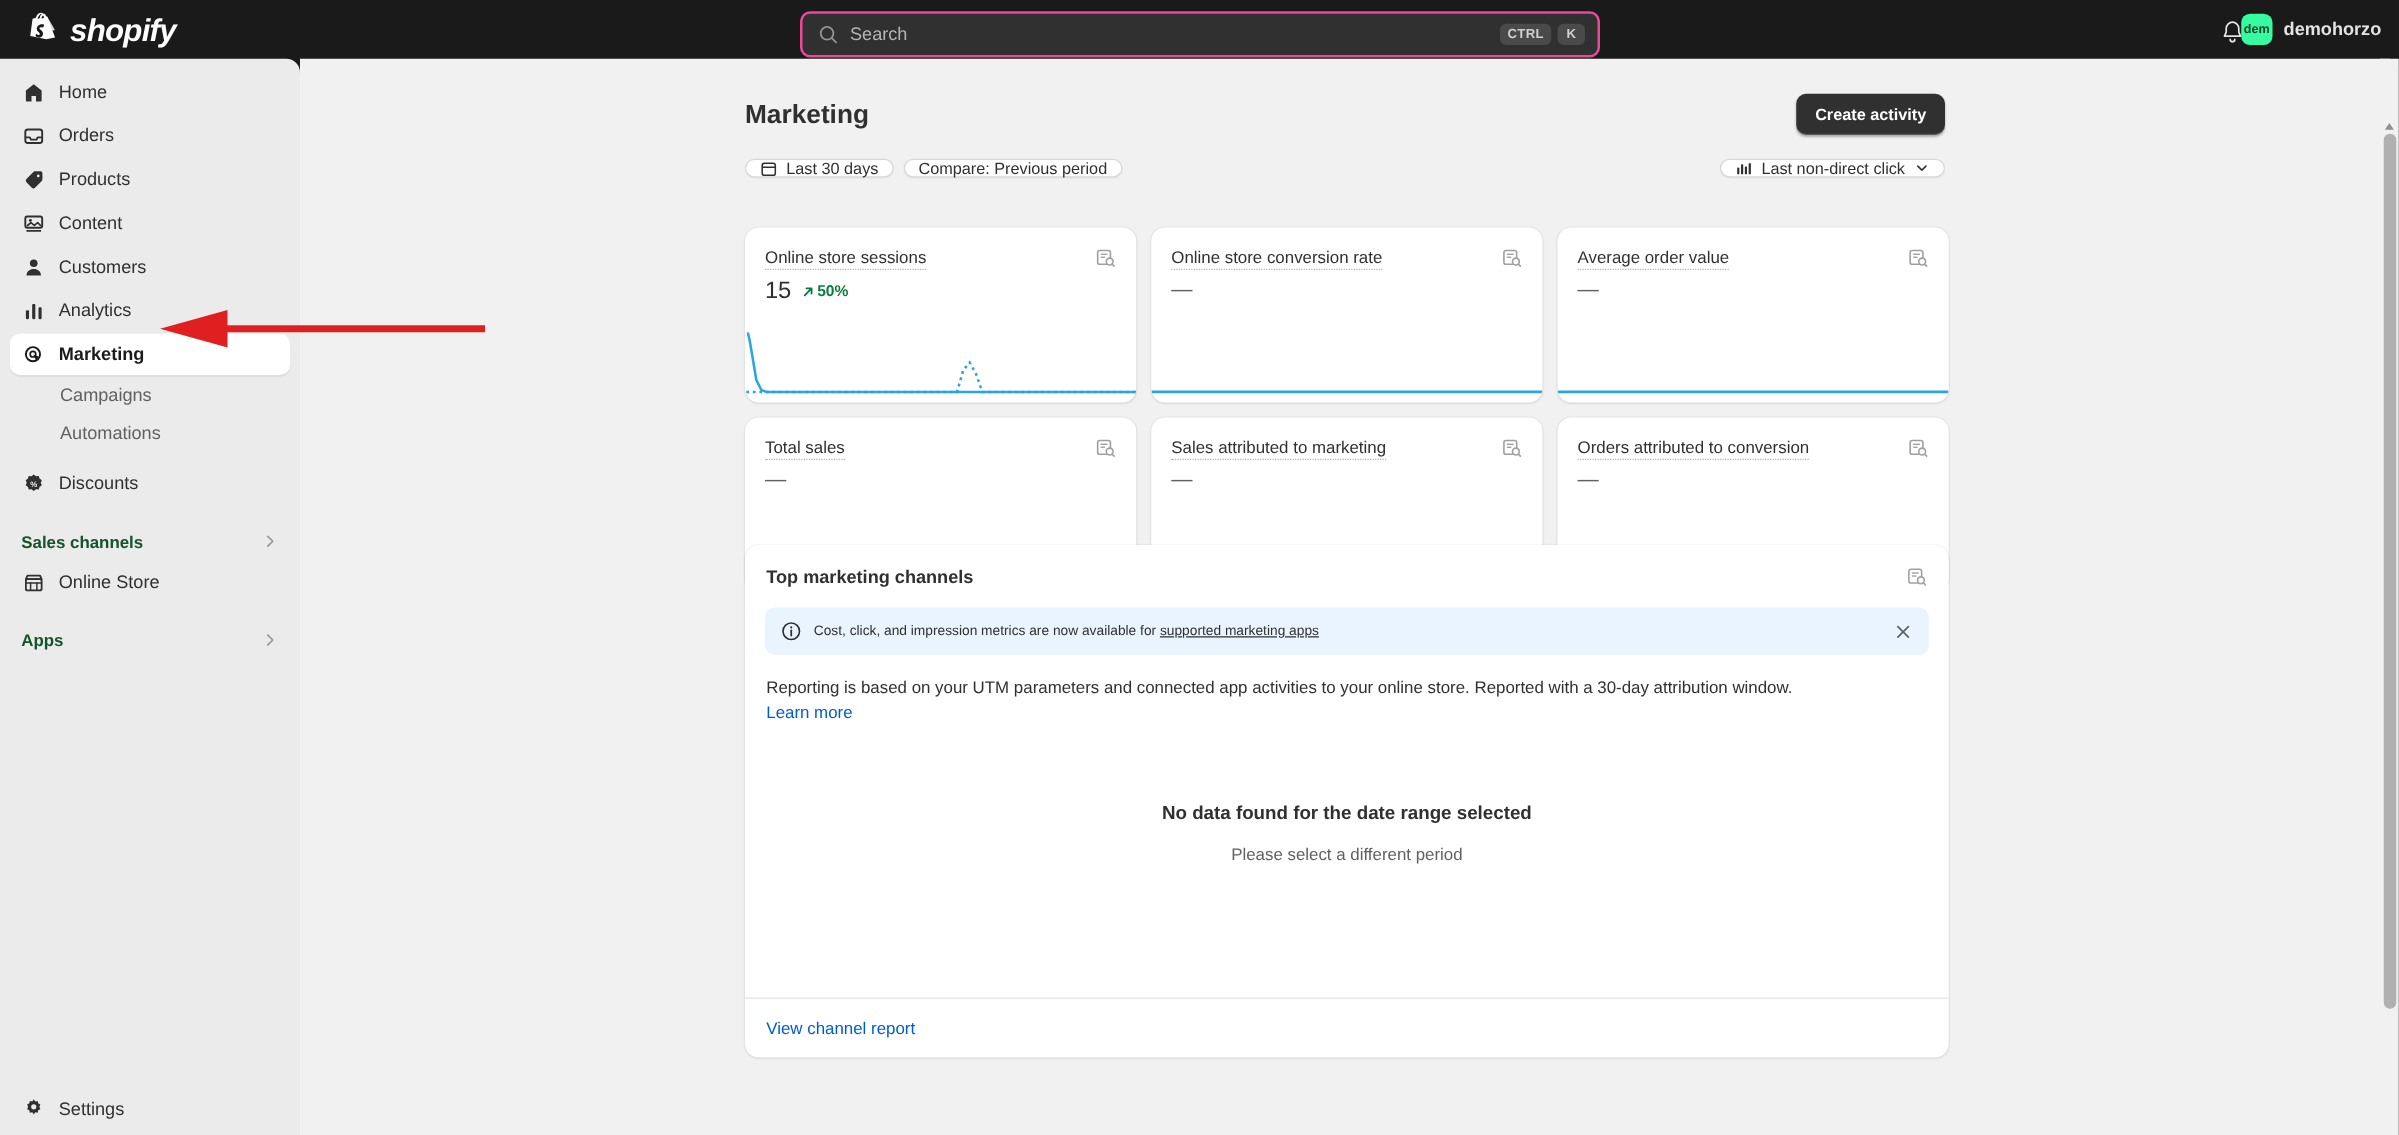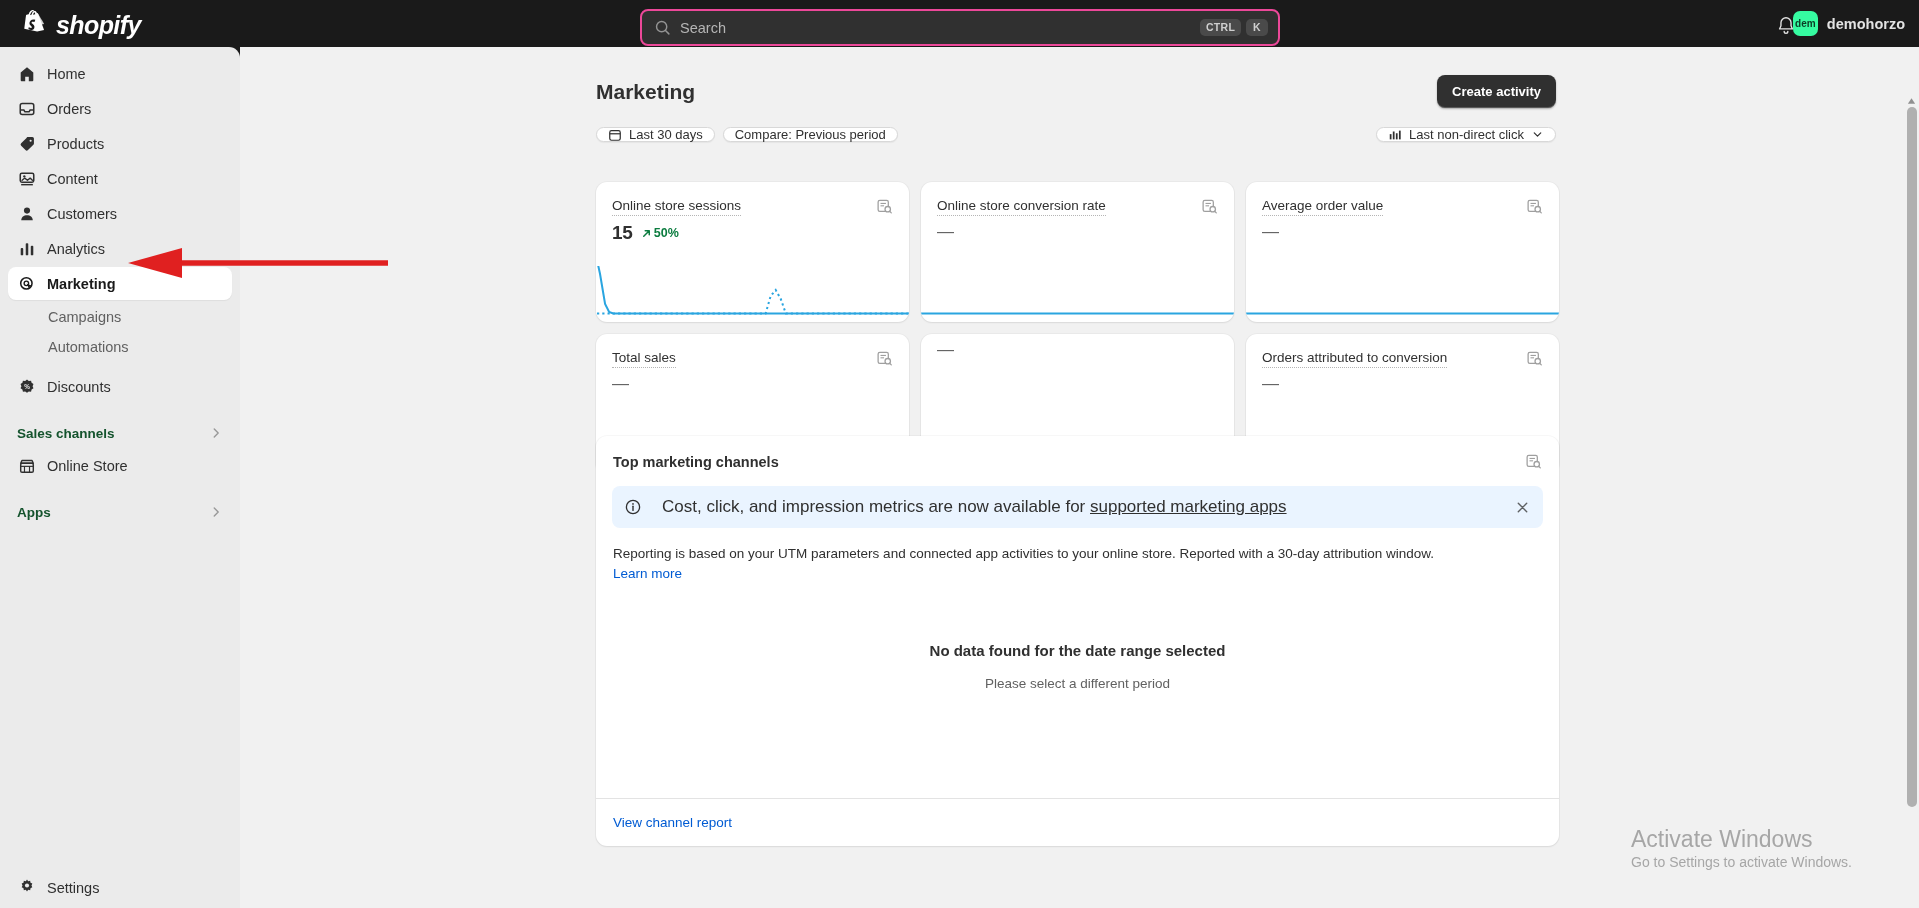--- a/index.html
+++ b/index.html
@@ -101,39 +101,39 @@
     box-shadow:0 1px 2px rgba(0,0,0,.07), 0 0 0 1px rgba(0,0,0,.03);
     position:relative; overflow:hidden;
   }
   .mcard-head { display:flex; align-items:flex-start; padding:16px 16px 0 16px; }
   .mcard-title {
     font-size:13.5px; color:#303030; font-weight:500;
     border-bottom:1px dotted #b5b5b5; padding-bottom:2px;
   }
   .report-ico { margin-left:auto; width:17px; height:17px; cursor:pointer; opacity:.6; flex:none; }
   .mcard-val { display:flex; align-items:center; gap:8px; padding:6px 16px 0 16px; }
-  .big-num { font-size:19px; font-weight:700; color:#303030; letter-spacing:-.2px; }
+  .big-num { font-size:19px; font-weight:400; color:#303030; letter-spacing:-.2px; }
   .dash { font-size:17px; color:#616161; font-weight:500; }
   .delta { font-size:12.5px; font-weight:650; color:#0b7c3f; display:flex; align-items:center; gap:2px; }
   .spark { position:absolute; left:0; bottom:0; width:100%; height:56px; }
 
   
   .panel {
     position:absolute; left:356px; top:389px; width:963px; height:410px;
     background:#fff; border-radius:11px;
     box-shadow:0 1px 2px rgba(0,0,0,.07), 0 0 0 1px rgba(0,0,0,.03);
   }
   .panel-head { display:flex; align-items:center; padding:17px 17px 0 17px; }
   .panel-title { font-size:14.5px; font-weight:650; color:#303030; }
   .banner {
     margin:16px 16px 0 16px; background:#eaf4ff; border-radius:8px;
     display:flex; align-items:center; gap:10px; padding:11px 13px;
   }
   .banner-ico { width:16px; height:16px; flex:none; }
-  .banner-txt { font-size:17px; color:#303030; flex:1;margin-left:11px; }
+  .banner-txt { font-size:11px; color:#303030; flex:1; }
   .banner-link { color:#303030; text-decoration:underline; cursor:pointer; }
   .banner-x { width:15px; height:15px; cursor:pointer; opacity:.75; flex:none; }
   .panel-desc { padding:16px 17px 0 17px; font-size:13.5px; color:#303030; line-height:1.5; }
   .learn-link { color:#005bd3; cursor:pointer; font-size:13.5px; }
   .empty {
     position:absolute; top:206px; left:0; width:100%; text-align:center;
   }
   .empty-title { font-size:15px; font-weight:650; color:#303030; }
   .empty-sub { font-size:13.5px; color:#616161; margin-top:17px; }
   .panel-foot {
@@ -430,20 +430,30 @@
         </div>
         <div class="mcard-val">
             <span class="dash">—</span>
           </div>
         <svg class="spark" viewBox="0 0 310 56" preserveAspectRatio="none">
           <line x1="0" y1="47.5" x2="310" y2="47.5" stroke="#2aa5e0" stroke-width="2.2"></line>
         </svg>
       </div>
 
       <div class="mcard">
+        <div class="mcard-head">
+          <span class="mcard-title">Sales attributed to marketing</span>
+          <svg class="report-ico" viewBox="0 0 20 20">
+            <rect x="2.5" y="2.8" width="12" height="13" rx="2" fill="none" stroke="#616161" stroke-width="1.5"></rect>
+            <line x1="5.3" y1="6.4" x2="11.7" y2="6.4" stroke="#616161" stroke-width="1.3"></line>
+            <line x1="5.3" y1="9.2" x2="9.5" y2="9.2" stroke="#616161" stroke-width="1.3"></line>
+            <circle cx="13.8" cy="13.2" r="3.2" fill="#fff" stroke="#616161" stroke-width="1.5"></circle>
+            <line x1="16.1" y1="15.6" x2="18" y2="17.5" stroke="#616161" stroke-width="1.5" stroke-linecap="round"></line>
+          </svg>
+        </div>
         <div class="mcard-val">
             <span class="dash">—</span>
           </div>
         <svg class="spark" viewBox="0 0 310 56" preserveAspectRatio="none">
           <line x1="0" y1="47.5" x2="310" y2="47.5" stroke="#2aa5e0" stroke-width="2.2"></line>
         </svg>
       </div>
 
       <div class="mcard">
         <div class="mcard-head">
@@ -500,24 +510,20 @@
     <div class="empty">
       <div class="empty-title">No data found for the date range selected</div>
       <div class="empty-sub">Please select a different period</div>
     </div>
 
     <div class="panel-foot">
       <span class="foot-link">View channel report</span>
     </div>
   </div>
 
-  <div class="wm">
-    <div class="wm-t1">Activate Windows</div>
-    <div class="wm-t2">Go to Settings to activate Windows.</div>
-  </div>
 </div>
 
 <div class="sb-track">
   <svg class="sb-arrow" viewBox="0 0 10 8">
       <path d="M5 1L9 7H1z" fill="#909090"></path>
     </svg>
   <div class="sb-thumb"></div>
 </div>
 
 <svg class="annot" width="270" height="40" viewBox="0 0 270 40">

